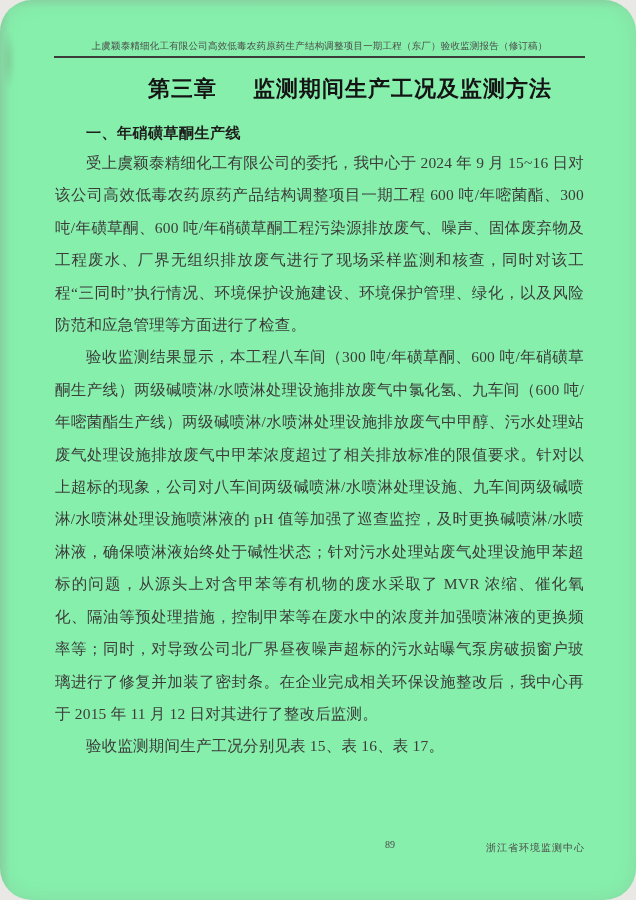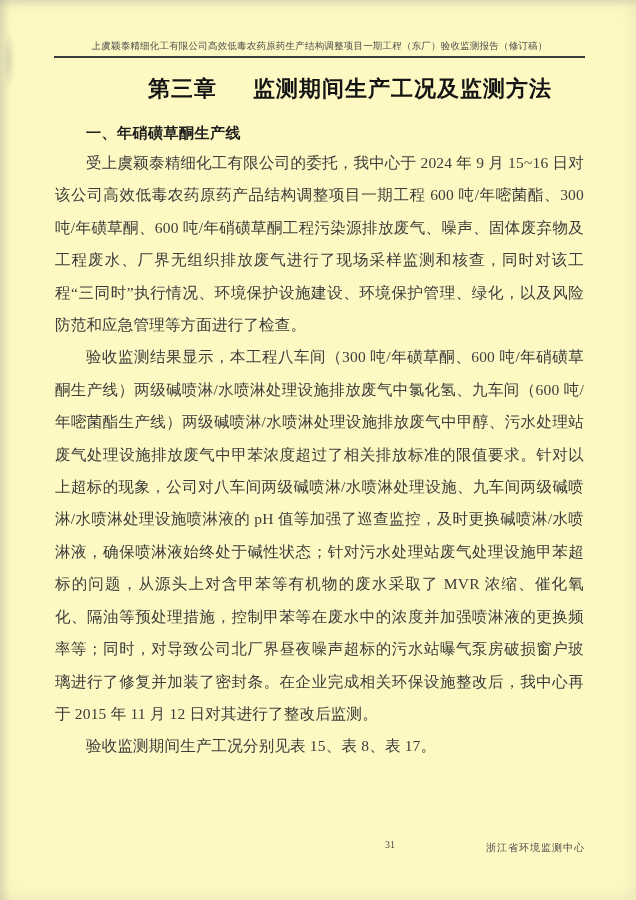--- a/index.html
+++ b/index.html
@@ -5,24 +5,25 @@
   html, body {
     margin: 0;
     padding: 0;
     background: #e9e8e4;
   }
   .page {
     position: relative;
     width: 636px;
     height: 900px;
     margin: 0 auto;
-    background: #fef9c3;
+    background: #86efac;
     overflow: hidden;
     box-shadow: inset 0 0 18px rgba(120,120,115,0.18);
     font-family: "Liberation Serif", "DejaVu Serif", serif;
+    border-radius: 32px;
   }
   
   .scan-edge-left {
     position: absolute;
     left: 0; top: 0;
     width: 10px; height: 900px;
     background: linear-gradient(to right, rgba(140,140,135,0.22), rgba(140,140,135,0));
   }
   .scan-edge-top {
     position: absolute;
@@ -142,21 +143,21 @@
 
   <h1 class="chapter-title">
     <span>第三章</span><span class="chapter-gap"></span><span>监测期间生产工况及监测方法</span>
   </h1>
 
   <h2 class="section-heading">一、年硝磺草酮生产线</h2>
 
   <div class="body-text">
     <p>受上虞颖泰精细化工有限公司的委托，我中心于 2024 年 9 月 15~16 日对该公司高效低毒农药原药产品结构调整项目一期工程 600 吨/年嘧菌酯、300 吨/年磺草酮、600 吨/年硝磺草酮工程污染源排放废气、噪声、固体废弃物及工程废水、厂界无组织排放废气进行了现场采样监测和核查，同时对该工程“三同时”执行情况、环境保护设施建设、环境保护管理、绿化，以及风险防范和应急管理等方面进行了检查。</p>
     <p>验收监测结果显示，本工程八车间（300 吨/年磺草酮、600 吨/年硝磺草酮生产线）两级碱喷淋/水喷淋处理设施排放废气中氯化氢、九车间（600 吨/年嘧菌酯生产线）两级碱喷淋/水喷淋处理设施排放废气中甲醇、污水处理站废气处理设施排放废气中甲苯浓度超过了相关排放标准的限值要求。针对以上超标的现象，公司对八车间两级碱喷淋/水喷淋处理设施、九车间两级碱喷淋/水喷淋处理设施喷淋液的 pH 值等加强了巡查监控，及时更换碱喷淋/水喷淋液，确保喷淋液始终处于碱性状态；针对污水处理站废气处理设施甲苯超标的问题，从源头上对含甲苯等有机物的废水采取了 MVR 浓缩、催化氧化、隔油等预处理措施，控制甲苯等在废水中的浓度并加强喷淋液的更换频率等；同时，对导致公司北厂界昼夜噪声超标的污水站曝气泵房破损窗户玻璃进行了修复并加装了密封条。在企业完成相关环保设施整改后，我中心再于 2015 年 11 月 12 日对其进行了整改后监测。</p>
-    <p>验收监测期间生产工况分别见表 15、表 8、表 17。</p>
+    <p>验收监测期间生产工况分别见表 15、表 16、表 17。</p>
   </div>
 
   <div class="footer">
-    <span class="page-num">31</span>
+    <span class="page-num">89</span>
     <span class="org">浙江省环境监测中心</span>
   </div>
 
 </div>
 
 </body></html>

